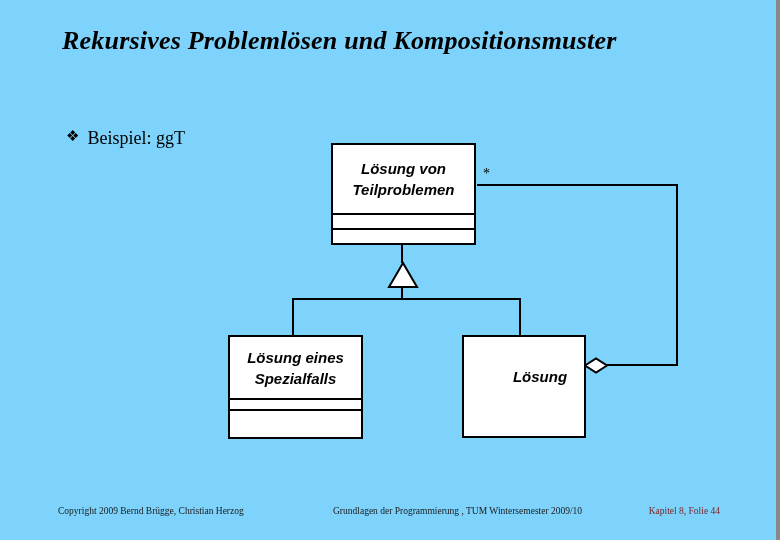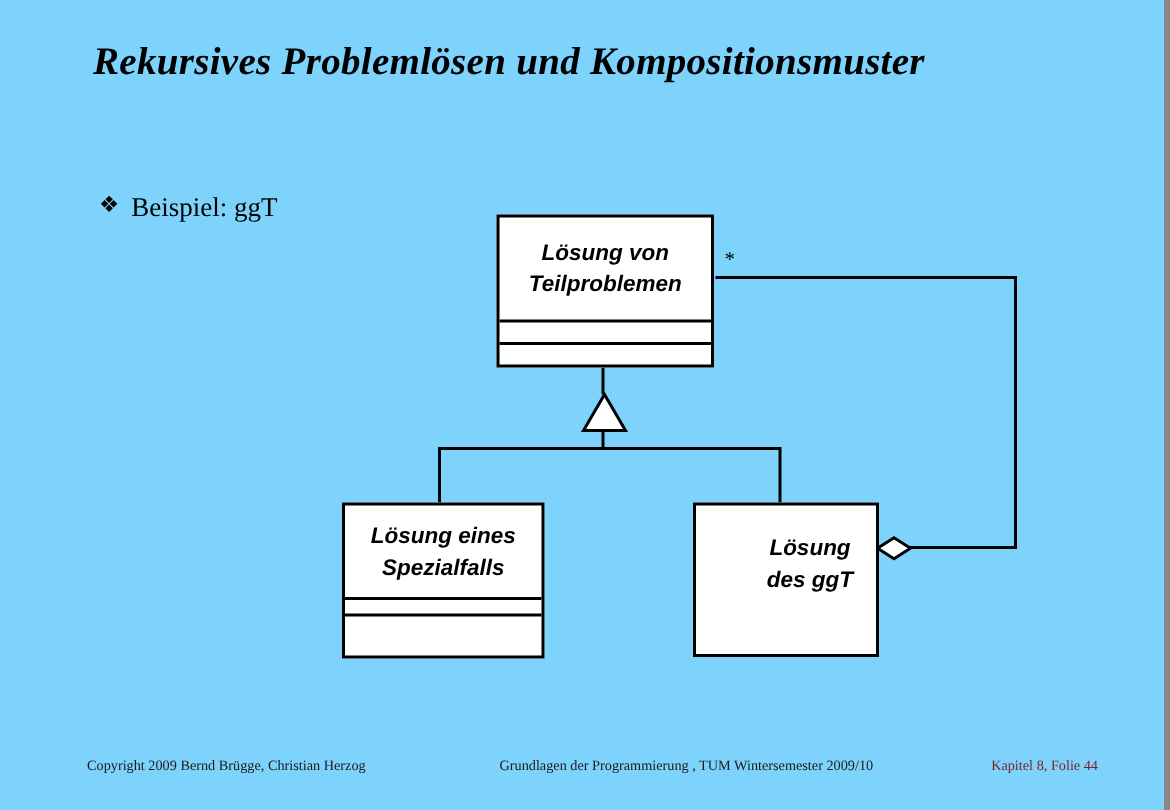--- a/index.html
+++ b/index.html
@@ -62,21 +62,21 @@
   
   .rel-svg { position: absolute; }
 
   
   .footer-text {
     position: absolute; top: 506px;
     font-size: 9.5px; color: #1a1a1a; white-space: nowrap;
   }
   #footer-copyright { left: 58px; }
   #footer-course { left: 333px; }
-  #footer-page { right: 44px; color: #7a1f1f; }
+  #footer-page { right: 56px; color: #7a1f1f; }
 </style>
 </head>
 <body>
 
 <div id="slide">
 
   <div class="slide-title">Rekursives Problemlösen und Kompositionsmuster</div>
 
   <div class="bullet-row">
     <span class="bullet-marker">❖</span><span class="bullet-text">Beispiel: ggT</span>
@@ -113,21 +113,20 @@
       <span>Lösung eines</span>
       <span>Spezialfalls</span>
     </div>
     <div class="uml-compartment c1"></div>
     <div class="uml-compartment c2"></div>
   </div>
 
   <div id="class-right" class="uml-class">
     <div class="uml-name">
       <span>Lösung</span>
-      <span>des ggT</span>
     </div>
   </div>
 
   <div id="footer-copyright" class="footer-text">Copyright 2009 Bernd Brügge, Christian Herzog</div>
   <div id="footer-course" class="footer-text">Grundlagen der Programmierung , TUM Wintersemester 2009/10</div>
   <div id="footer-page" class="footer-text">Kapitel 8, Folie 44</div>
 
 </div>
 
 </body></html>

